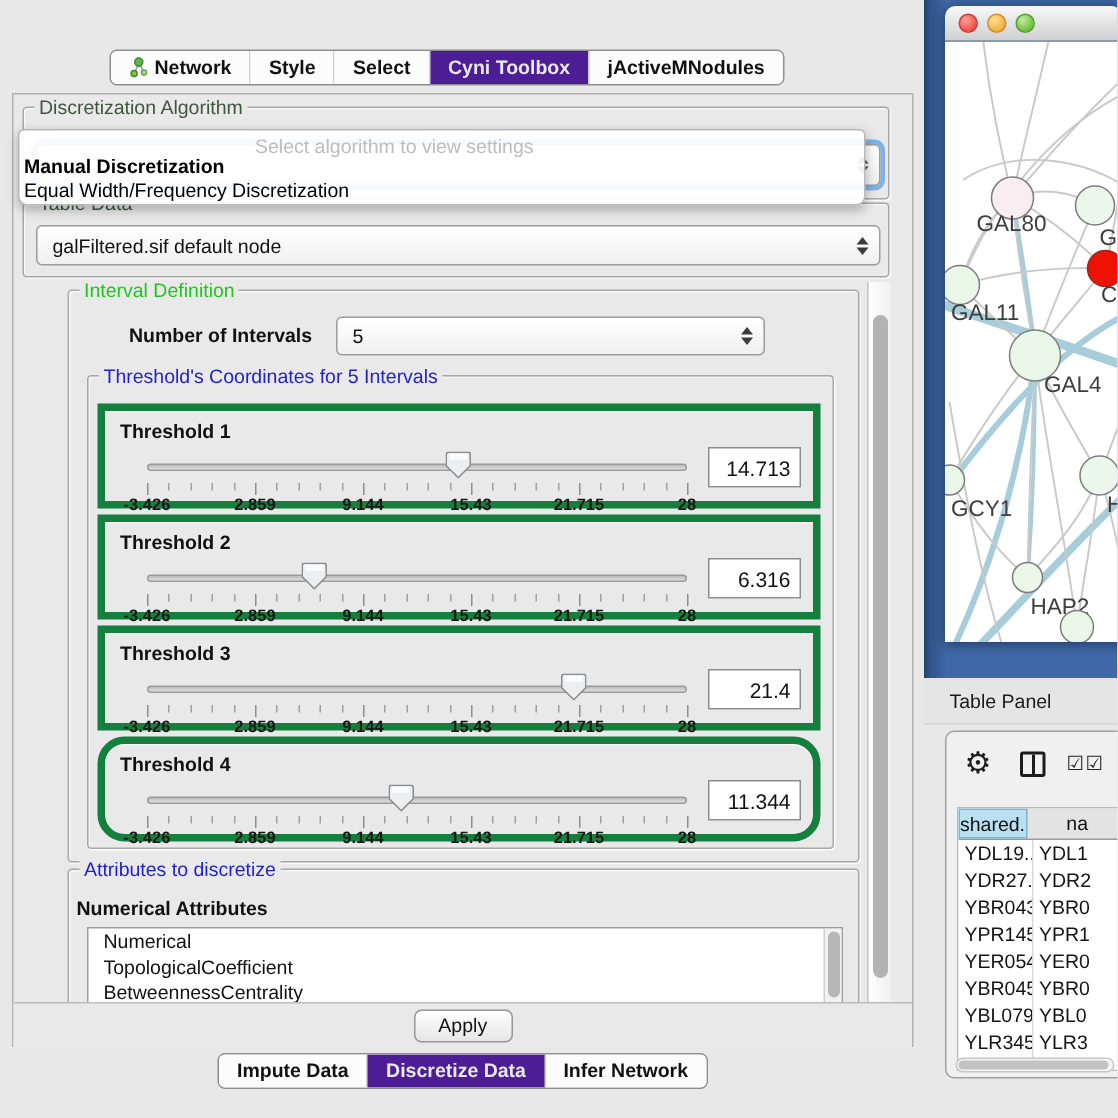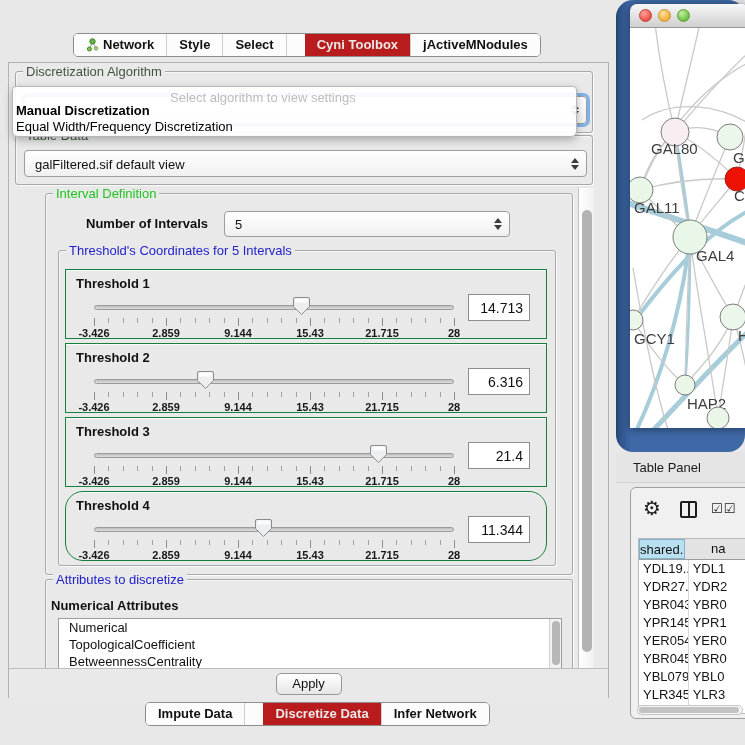--- a/index.html
+++ b/index.html
@@ -12,21 +12,21 @@
   .cp-titlebar { position:absolute; left:0; top:0; width:616px; height:30px; }
   .cp-title { position:absolute; left:8px; top:8px; font-size:13px; color:#1a1a1a; }
   .float-icon { position:absolute; left:578px; top:9px; width:11px; height:11px; border:2px solid #1c1c1c; border-radius:1px; cursor:pointer; }
   .close-icon { position:absolute; left:596px; top:6px; font-size:13px; font-weight:bold; color:#111; cursor:pointer; }
 
   .tabbar { position:absolute; display:flex; background:#fcfcfc; border:1px solid #8d8d8d; border-radius:5px; overflow:hidden; height:24px; }
   .tabbar.top { left:73px; top:33px; }
   .tabbar.bottom { left:145px; top:702px; }
   .tab { display:flex; align-items:center; gap:4px; padding:0 12px; font-size:13px; font-weight:bold; color:#111; line-height:22px; border-right:1px solid #cfcfcf; cursor:pointer; background:#fcfcfc; }
   .tab:last-child { border-right:none; }
-  .tab.sel { background:#b91c1c; color:#e9e9e9;margin-left:18px; }
+  .tab.sel { background:#4c1d95; color:#e9e9e9; }
 
   .cp-content { position:absolute; left:8px; top:62px; width:601px; height:636px; background:#e9e9e9; border:1px solid #b2b2b2; }
 
   .groupbox { position:absolute; border:1px solid #a8a8a8; border-radius:3px; box-shadow:1px 1px 0 rgba(255,255,255,.8), inset 1px 1px 0 rgba(255,255,255,.6); }
   .gb-title { position:absolute; top:-8px; left:7px; background:#e9e9e9; padding:0 3px; font-size:13px; white-space:nowrap; }
   .t-green { color:#21c421; }
   .t-blue  { color:#2222cc; }
   .t-dark  { color:#3f553f; }
 
   .combo { position:absolute; background:linear-gradient(#ffffff,#f0f0f0); border:1px solid #9d9d9d; border-radius:4px; font-size:13px; color:#111; cursor:pointer; }
@@ -42,21 +42,21 @@
   .popup-item { position:absolute; left:3px; font-size:13px; color:#000; white-space:nowrap; cursor:pointer; }
 
   
   .scrollarea { position:absolute; left:31px; top:125px; width:538px; height:480px; overflow:hidden; }
   .vsb { position:absolute; left:569px; top:125px; width:16px; height:480px; background:linear-gradient(90deg,#ffffff,#f0f0f0); border-left:1px solid #c3c3c3; }
   .vsb-thumb { position:absolute; left:3px; top:22px; width:10px; height:442px; border-radius:5px; background:#b3b3b3; cursor:pointer; }
 
   .num-label { position:absolute; left:40px; top:22px; font-size:13px; font-weight:bold; color:#111; }
 
   
-  .thr-panel { position:absolute; left:6px; width:482px; height:70px; background:#e9e9e9; border:1px solid #15803d; box-shadow:inset 0 1px 0 #fafafa; }
+  .thr-panel { position:absolute; left:6px; width:482px; height:70px; background:#e9e9e9; border:5px solid #15803d; box-shadow:inset 0 1px 0 #fafafa; }
   .thr-label { position:absolute; left:10px; top:6px; font-size:13px; font-weight:bold; color:#111; }
   .thr-track-wrap { position:absolute; left:28px; top:26px; width:360px; height:40px; }
   .thr-track { position:absolute; left:0; top:9px; width:360px; height:5px; border:1px solid #9a9a9a; border-radius:3px; background:linear-gradient(#bdbdbd,#dedede); }
   .thr-thumb { position:absolute; top:1px; width:17px; height:18px; cursor:pointer; }
   .ticks { position:absolute; left:0; top:22px; width:360px; height:8px; }
   .tick { position:absolute; top:0; width:1px; background:#8d8d8d; }
   .tick.major { height:8px; }
   .tick.minor { height:5px; background:#a0a0a0; }
   .ticklabels { position:absolute; left:0; top:31px; width:308px; height:12px; }
   .ticklabel { position:absolute; transform:translateX(-50%); font-size:11px; font-weight:bold; color:#181818; white-space:nowrap; }
@@ -66,21 +66,21 @@
   .attr-list-title { position:absolute; left:5px; top:18px; font-size:13px; font-weight:bold; color:#111; }
   .attr-list { position:absolute; left:12px; top:38px; width:504px; height:54px; background:#fff; border:1px solid #9c9c9c; overflow:hidden; }
   .attr-item { font-size:13px; color:#111; padding:1px 0 1px 10px; cursor:pointer; white-space:nowrap; }
   .attr-vsb { position:absolute; right:0; top:0; width:12px; height:54px; background:#f2f2f2; border-left:1px solid #d0d0d0; }
   .attr-vsb-thumb { position:absolute; left:2px; top:2px; width:8px; height:44px; border-radius:4px; background:#b7b7b7; }
 
   .bottom-strip { position:absolute; left:0; top:605px; width:599px; height:30px; background:#e9e9e9; border-top:1px solid #bdbdbd; }
   .apply-btn { position:absolute; left:50%; top:4px; transform:translateX(-50%); width:66px; height:22px; background:linear-gradient(#ffffff,#e6e6e6); border:1px solid #969696; border-radius:5px; font-size:13px; color:#111; text-align:center; line-height:20px; cursor:pointer; }
 
   
-  .desktop { position:absolute; left:616px; top:0; width:129px; height:452px; background:linear-gradient(90deg,#24426d 0px,#30538a 4px,#3e68a6 15px,#3e68a6 100%);border-radius:17px; }
+  .desktop { position:absolute; left:616px; top:0; width:129px; height:452px; background:linear-gradient(90deg,#24426d 0px,#30538a 4px,#3e68a6 15px,#3e68a6 100%); }
   .net-window { position:absolute; left:14px; top:4px; width:118px; height:424px; border-radius:7px 7px 0 0; box-shadow:0 1px 8px rgba(0,0,0,.45); }
   .net-titlebar { position:absolute; left:0; top:0; width:118px; height:24px; border-radius:7px 7px 0 0; background:linear-gradient(#f8f8f8,#cfcfcf); border-bottom:1px solid #989898; }
   .tl { position:absolute; top:5px; width:13px; height:13px; border-radius:50%; cursor:pointer; }
   .tl.red    { left:9px;  background:radial-gradient(circle at 35% 30%, #ffa39a, #ee5048 70%); border:1px solid #c24138; }
   .tl.yellow { left:28px; background:radial-gradient(circle at 35% 30%, #ffe09a, #f2b03c 70%); border:1px solid #c8922f; }
   .tl.green  { left:47px; background:radial-gradient(circle at 35% 30%, #c5eca0, #6cc043 70%); border:1px solid #58a035; }
   .net-canvas { position:absolute; left:0; top:24px; width:118px; height:400px; background:#fff; overflow:hidden; }
   .net-canvas svg { display:block; }
   .edge { fill:none; stroke:#c9c9c9; stroke-width:1.3; }
   .edge-teal { fill:none; stroke:#a6cdd9; stroke-linecap:round; }
@@ -150,21 +150,21 @@
           <span class="stepper">
               <span class="tri-up"></span>
               <span class="tri-dn"></span>
             </span>
         </div>
       </div>
 
       <div class="groupbox" style="left:6px; top:72px; width:578px; height:50px;">
         <span class="gb-title t-dark">Table Data</span>
         <div class="combo" style="left:8px; top:14px; width:563px; height:27px;">
-          <span class="cval">galFiltered.sif default view</span>
+          <span class="cval">galFiltered.sif default node</span>
           <span class="stepper">
               <span class="tri-up"></span>
               <span class="tri-dn"></span>
             </span>
         </div>
       </div>
 
       <div class="scrollarea">
 
         <div class="groupbox" style="left:5px; top:5px; width:528px; height:382px;">

